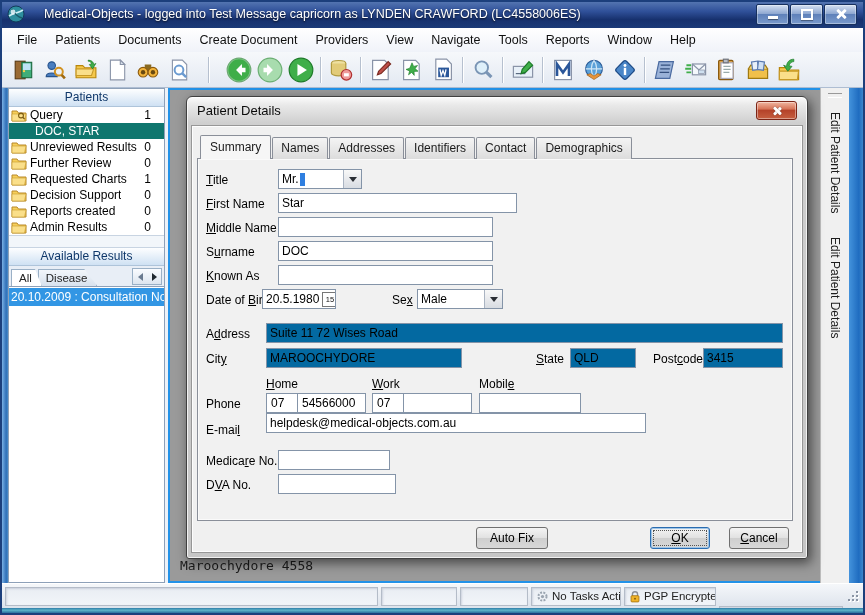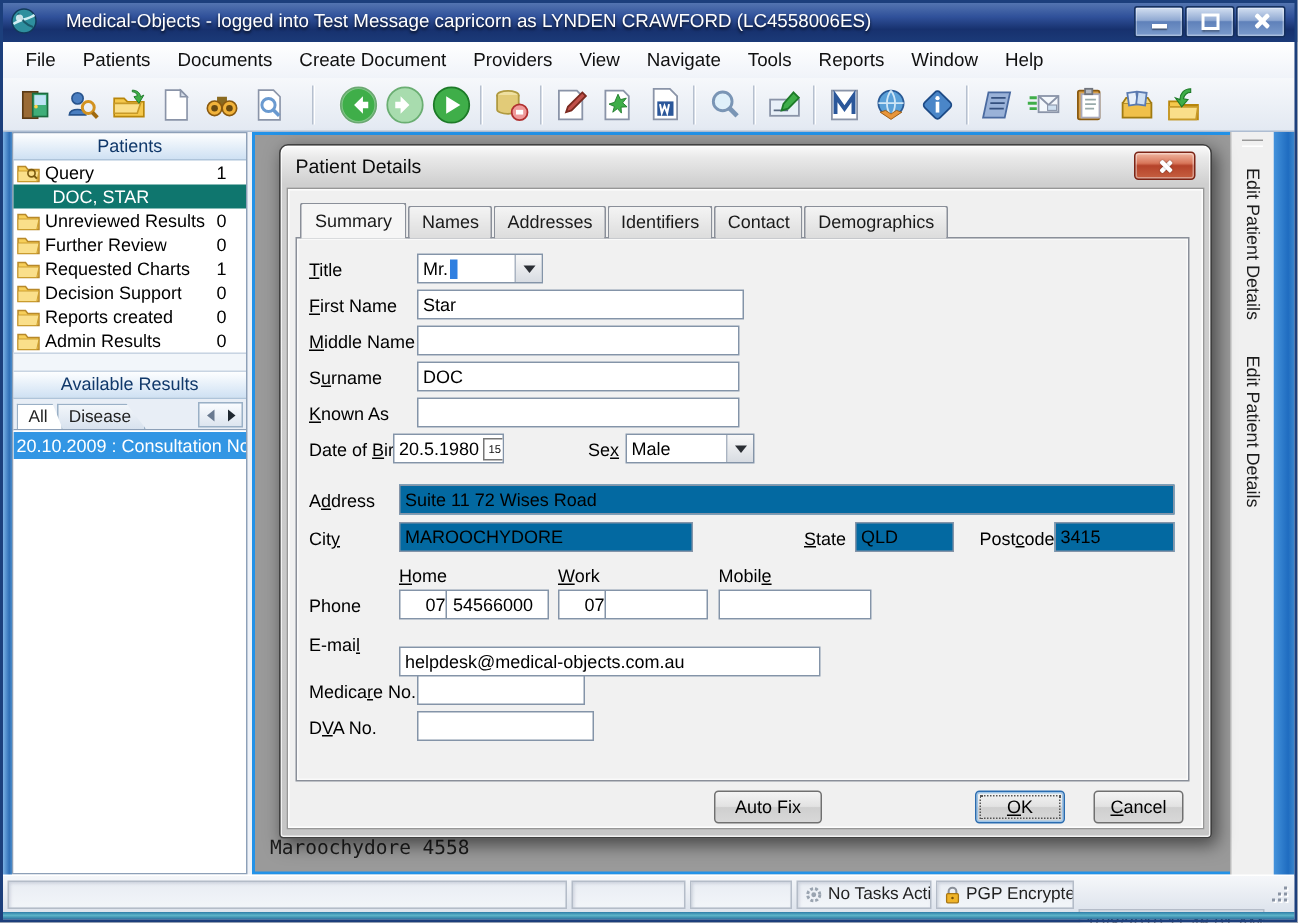--- a/index.html
+++ b/index.html
@@ -88,21 +88,21 @@
     box-shadow:3px 4px 12px rgba(0,0,0,.55), inset 0 0 0 1px rgba(255,255,255,.75);}
   .dlg-title{height:27px;display:flex;align-items:center;padding:0 10px;font-size:13px;color:#0a0a0a;}
   .dlg-close{margin-left:auto;width:39px;height:17px;border:1px solid #7c2516;border-radius:3px;
     background:linear-gradient(180deg,#f0b6a0 0%,#d8765a 40%,#b5432a 50%,#c65f40 100%);
     display:flex;align-items:center;justify-content:center;box-shadow:inset 0 0 0 1px rgba(255,255,255,.4);}
   .glyph-x{position:relative;width:10px;height:10px;}
   .glyph-x::before,.glyph-x::after{content:"";position:absolute;left:4px;top:0;width:2.6px;height:10px;background:#fff;border-radius:1px;box-shadow:0 0 1px rgba(0,0,0,.5);}
   .glyph-x::before{transform:rotate(45deg);}
   .glyph-x::after{transform:rotate(-45deg);}
   .dlg-body{position:absolute;left:4px;right:4px;top:28px;bottom:5px;background:#f0f0f0;
-    border:1px solid #979797;box-shadow:inset 0 0 0 1px #fdfdfd;text-align:right;}
+    border:1px solid #979797;box-shadow:inset 0 0 0 1px #fdfdfd;}
   
   .dlg-tabs{position:absolute;left:8px;top:11px;display:flex;z-index:3;}
   .dtab{padding:3px 8px 4px 8px;font-size:12px;color:#1a1a1a;border:1px solid #8a8f99;border-bottom:none;
     border-radius:2px 2px 0 0;background:linear-gradient(#f4f4f4,#dcdcdc);margin-right:1px;}
   .dtab.active{background:#f6f6f6;padding:4px 9px 5px 9px;margin-top:-2px;position:relative;z-index:4;}
   .page{position:absolute;left:5px;right:9px;top:32px;height:361px;background:#f1f1f1;
     border:1px solid #8a8f99;box-shadow:inset 0 0 0 1px #fafafa;}
   
   .fld-label{position:absolute;color:#000;font-size:12px;white-space:nowrap;}
   .tbx{position:absolute;height:20px;background:#fff;border:1px solid #8494a8;
@@ -463,21 +463,21 @@
 
       <span class="fld-label" style="left:8px;top:14px;"><span class="mn">T</span>itle</span>
       <div class="tbx combo" style="left:80px;top:10px;width:84px;">
         <span class="val">Mr.</span>
         <span class="drop">
             <span class="tri-d"></span>
           </span>
       </div>
 
       <span class="fld-label" style="left:8px;top:38px;"><span class="mn">F</span>irst Name</span>
-      <div class="tbx" style="left:80px;top:34px;width:218px;">Star</div>
+      <div class="tbx" style="left:80px;top:34px;width:239px;">Star</div>
 
       <span class="fld-label" style="left:8px;top:62px;"><span class="mn">M</span>iddle Name</span>
       <div class="tbx" style="left:80px;top:58px;width:215px;"></div>
 
       <span class="fld-label" style="left:8px;top:86px;">S<span class="mn">u</span>rname</span>
       <div class="tbx" style="left:80px;top:82px;width:215px;">DOC</div>
 
       <span class="fld-label" style="left:8px;top:110px;"><span class="mn">K</span>nown As</span>
       <div class="tbx" style="left:80px;top:106px;width:215px;"></div>
 
@@ -515,21 +515,21 @@
         <span class="phone-cell">54566000</span>
       </div>
       <div class="tbx" style="left:174px;top:234px;width:100px;padding:0;">
         <span class="phone-cell" style="width:26px;">07</span>
         <span class="phone-div"></span>
         <span class="phone-cell"></span>
       </div>
       <div class="tbx" style="left:281px;top:234px;width:102px;"></div>
 
       <span class="fld-label" style="left:8px;top:264px;">E-mai<span class="mn">l</span></span>
-      <div class="tbx" style="left:68px;top:272px;width:281px;">helpdesk@medical-objects.com.au</div>
+      <div class="tbx" style="left:68px;top:254px;width:380px;">helpdesk@medical-objects.com.au</div>
 
       <span class="fld-label" style="left:8px;top:295px;">Medica<span class="mn">r</span>e No.</span>
       <div class="tbx" style="left:80px;top:291px;width:112px;"></div>
 
       <span class="fld-label" style="left:8px;top:319px;">D<span class="mn">V</span>A No.</span>
       <div class="tbx" style="left:80px;top:315px;width:118px;"></div>
     </div>
 
     <div class="btn" style="left:284px;top:401px;width:72px;">Auto Fix</div>
     <div class="btn default" style="left:458px;top:401px;width:60px;"><span class="mn">O</span>K</div>

